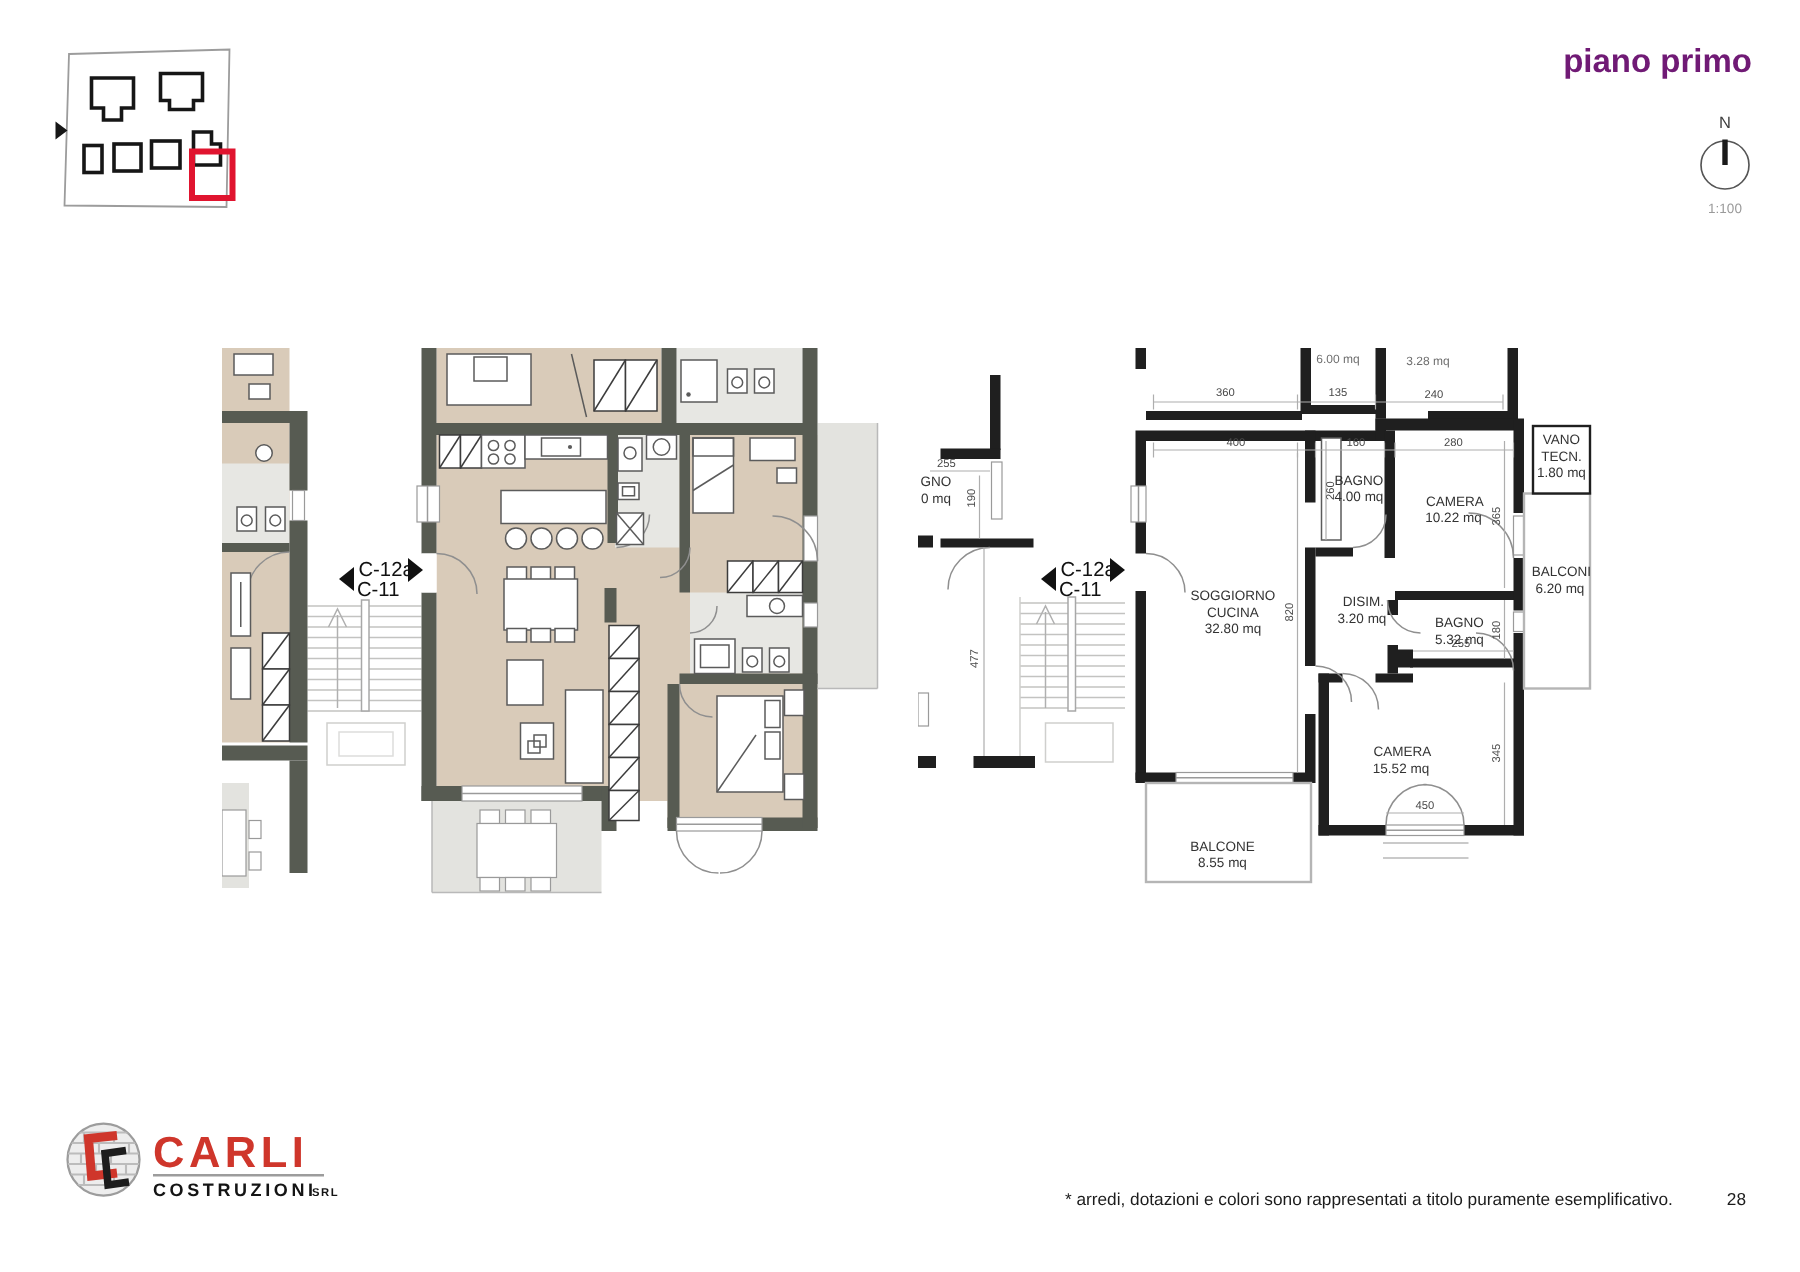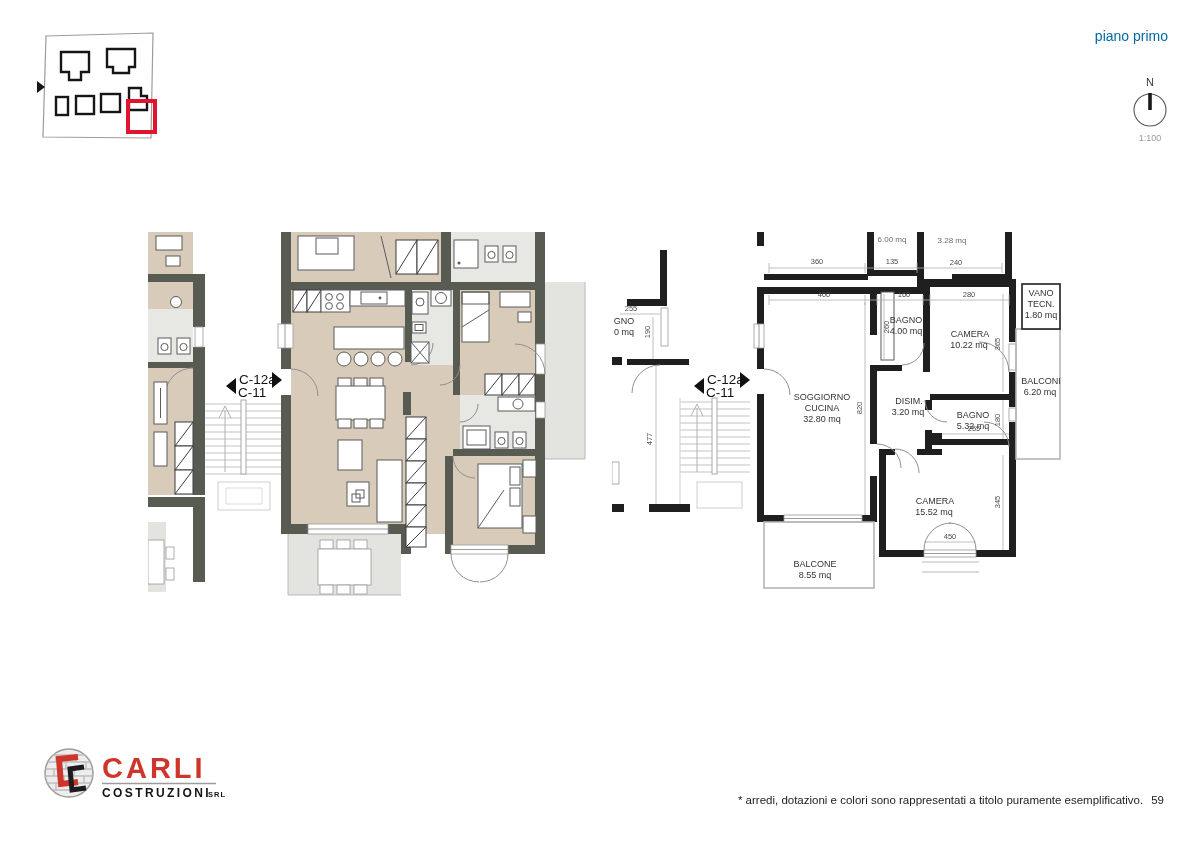--- a/index.html
+++ b/index.html
@@ -1,27 +1,27 @@
 <!DOCTYPE html>
 <html><head>
 <meta charset="utf-8">
 <style>
   html,body{margin:0;padding:0;background:#ffffff;}
   body{width:1200px;height:848px;position:relative;font-family:"Liberation Sans",sans-serif;overflow:hidden;}
   .abs{position:absolute;}
   
   #title-block{top:28px;right:32px;text-align:right;line-height:1.22;}
   #title-block .t1{font-size:23px;color:#3d3d3d;font-weight:700;letter-spacing:.3px;}
-  #title-block .t2{font-size:14px;color:#0369a1;font-weight:400;}
+  #title-block .t2{font-size:22px;color:#701a75;font-weight:700;}
   
   #north{top:76px;left:1122px;width:56px;text-align:center;}
   #north .nlab{font-size:11px;color:#3c3c3c;}
   #north .scale{font-size:9px;color:#9a9a9a;margin-top:1px;}
   
-  #footer{top:794px;right:36px;display:flex;align-items:baseline;gap:8px;}
+  #footer{top:794px;right:36px;display:flex;align-items:baseline;gap:36px;}
   #footer .disc{font-size:11.5px;color:#1c1c1c;}
   #footer .pg{font-size:11.5px;color:#1c1c1c;}
   
   svg text{font-family:"Liberation Sans",sans-serif;}
   .w{fill:#575b52;}                 
   .wb{fill:#1f1f1f;}                
   .beige{fill:#d9cbb9;}
   .gfl{fill:#e7e7e3;}               
   .bal{fill:#e3e3df;}               
   .fur{fill:#ffffff;stroke:#5b5b5b;stroke-width:1;}
@@ -524,14 +524,14 @@
     <path d="M42,23 L28,25 L30,46 L44,44" fill="none" stroke="#1c1c1c" stroke-width="5"></path>
     <text x="60" y="34" font-size="29" font-weight="bold" fill="#cf362b" letter-spacing="3">CARLI</text>
     <line x1="60" y1="39.5" x2="174" y2="39.5" stroke="#9c9c9c" stroke-width="1.6"></line>
     <text x="60" y="53" font-size="12" font-weight="bold" fill="#141414" letter-spacing="2.4">COSTRUZIONI</text>
     <text x="166" y="53" font-size="7.5" font-weight="bold" fill="#141414" letter-spacing="1">SRL</text>
   </svg>
 </div>
 
 <div class="abs" id="footer">
   <span class="disc">* arredi, dotazioni e colori sono rappresentati a titolo puramente esemplificativo.</span>
-  <span class="pg">59</span>
+  <span class="pg">28</span>
 </div>
 
 </body></html>

